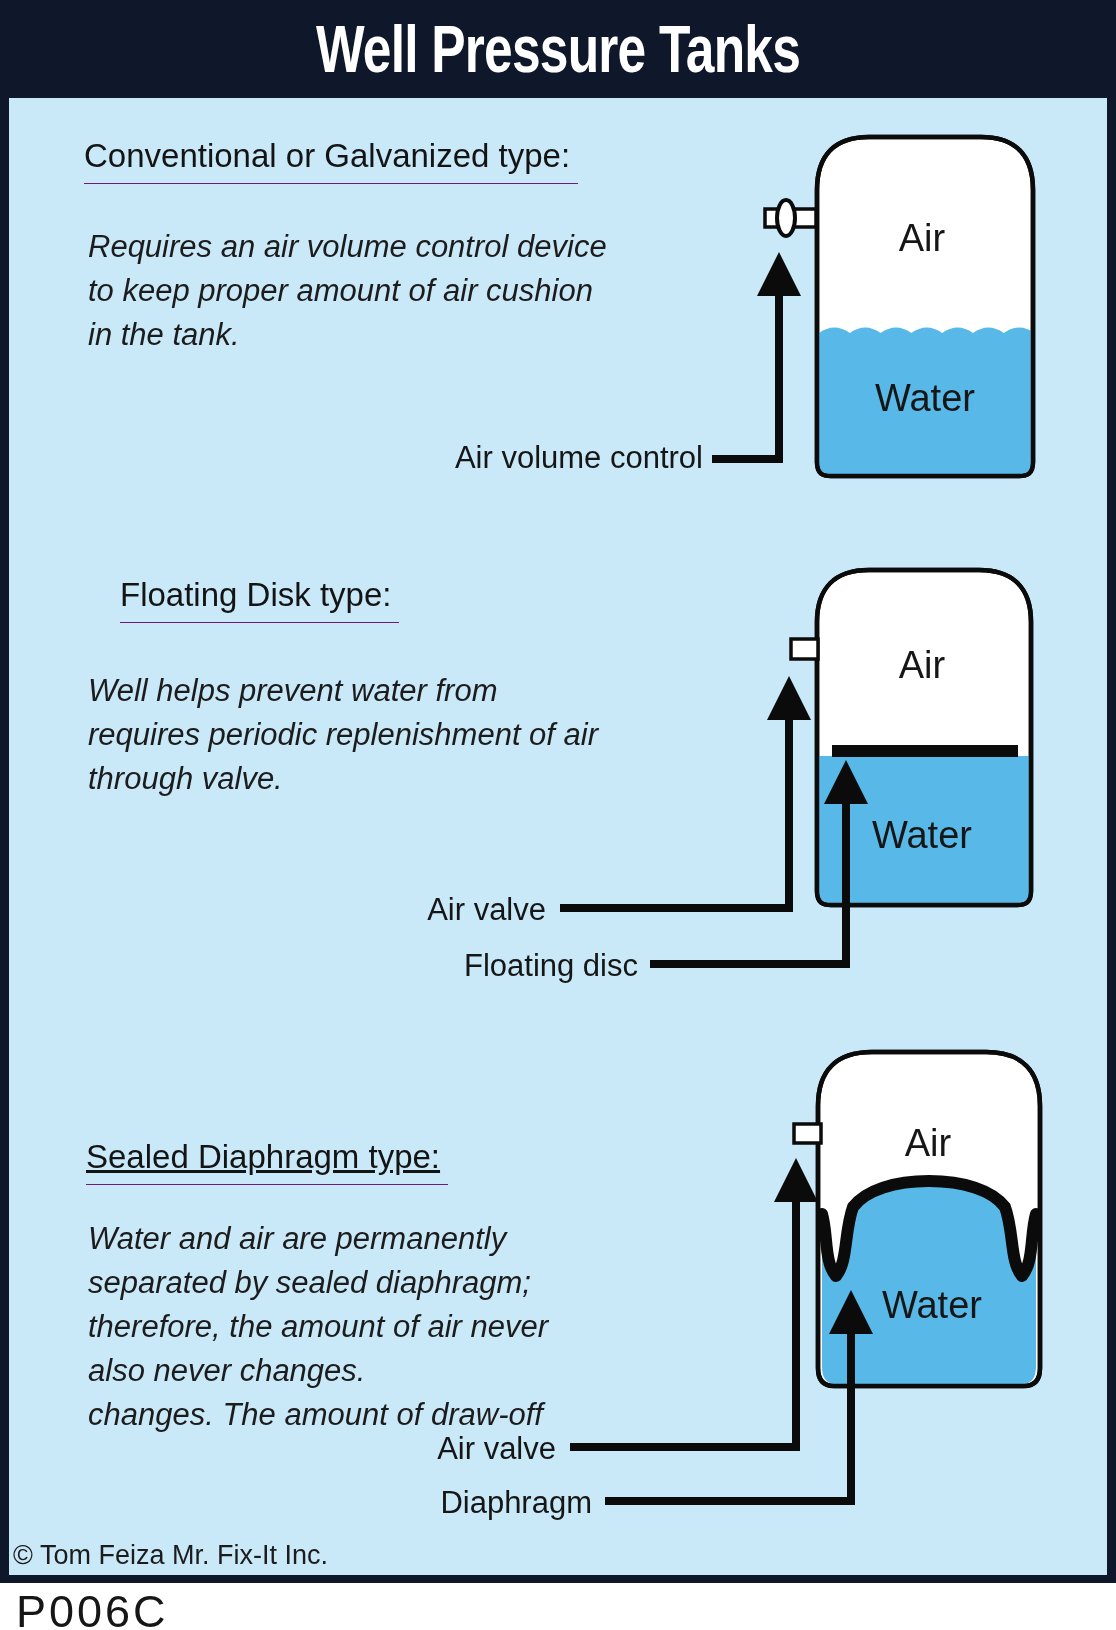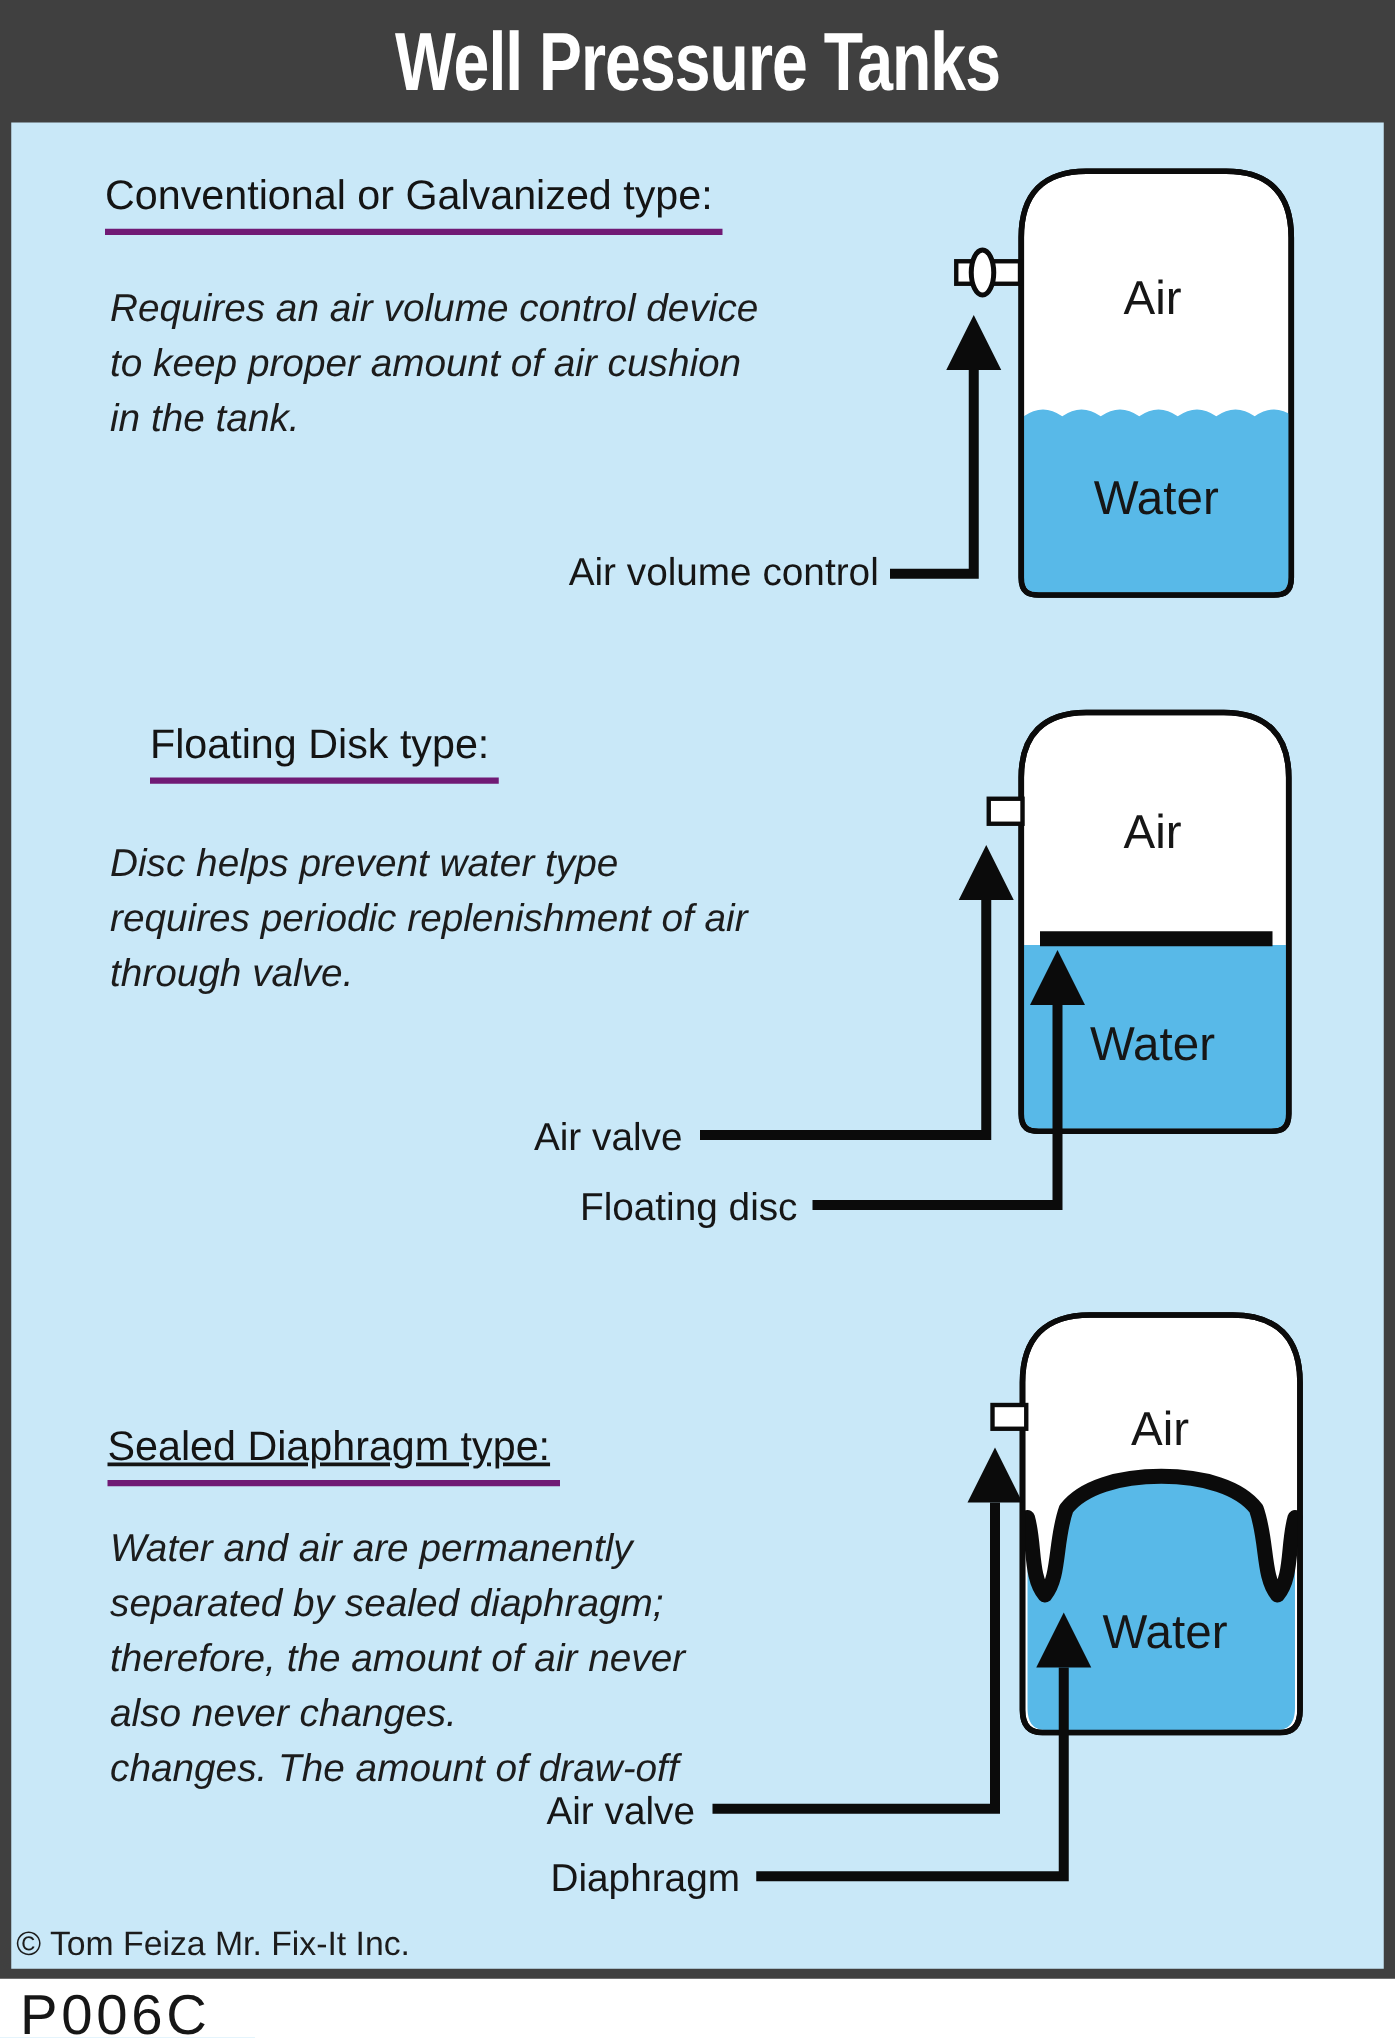--- a/index.html
+++ b/index.html
@@ -1,30 +1,30 @@
 <!DOCTYPE html>
 <html><head>
 <meta charset="utf-8">
 <style>
   html,body{margin:0;padding:0;}
   body{
     width:1116px;height:1630px;position:relative;background:#ffffff;
     font-family:"Liberation Sans", sans-serif;color:#1c1c1c;
     -webkit-font-smoothing:antialiased;overflow:hidden;
   }
-  .poster{position:absolute;left:0;top:0;width:1116px;height:1583px;background:#404040;}
+  .poster{position:absolute;left:0;top:0;width:1116px;height:1583px;background:#0f172a;}
   .panel{position:absolute;left:9px;top:98px;width:1098px;height:1477px;background:#c9e8f8;}
   .title{
     position:absolute;left:0;top:10px;width:1116px;text-align:center;
     color:#ffffff;font-weight:bold;font-size:66px;line-height:78px;
     transform:scaleX(0.78);letter-spacing:-1px;
   }
   .sec-heading{
     position:absolute;font-size:33px;line-height:40px;color:#141414;
-    border-bottom:5px solid #701a75;padding:0 8px 7px 0;white-space:nowrap;
+    border-bottom:1px solid #701a75;padding:0 8px 7px 0;white-space:nowrap;
   }
   .para{position:absolute;font-size:31px;line-height:44px;color:#1c1c1c;}
   .para div{white-space:nowrap;font-style:italic;}
   .copyright{position:absolute;left:13px;top:1540px;font-size:27px;color:#1c1c1c;}
   .code{position:absolute;left:16px;top:1586px;font-size:45px;color:#161616;letter-spacing:3px;}
   svg.overlay{position:absolute;left:0;top:0;width:1116px;height:1630px;}
   svg .lbl{font-family:"Liberation Sans", sans-serif;font-size:31px;fill:#161616;}
   svg .tanklbl{font-family:"Liberation Sans", sans-serif;font-size:38px;fill:#161616;}
 </style>
 </head>
@@ -37,21 +37,21 @@
 
 <div class="sec-heading" style="left:84px;top:136px;">Conventional or Galvanized type:</div>
 <div class="para" style="left:88px;top:225px;">
   <div>Requires an air volume control device</div>
   <div>to keep proper amount of air cushion</div>
   <div>in the tank.</div>
 </div>
 
 <div class="sec-heading" style="left:84px;top:575px;margin-left:36px;">Floating Disk type:</div>
 <div class="para" style="left:88px;top:669px;">
-  <div>Disc helps prevent water type</div>
+  <div>Well helps prevent water from</div>
   <div>requires periodic replenishment of air</div>
   <div>through valve.</div>
 </div>
 
 <div class="sec-heading" style="left:86px;top:1137px;text-decoration:underline;">Sealed Diaphragm type:</div>
 <div class="para" style="left:88px;top:1190px;margin-top:27px;">
   <div>Water and air are permanently</div>
   <div>separated by sealed diaphragm;</div>
   <div>therefore, the amount of air never</div>
   <div>also never changes.</div>

